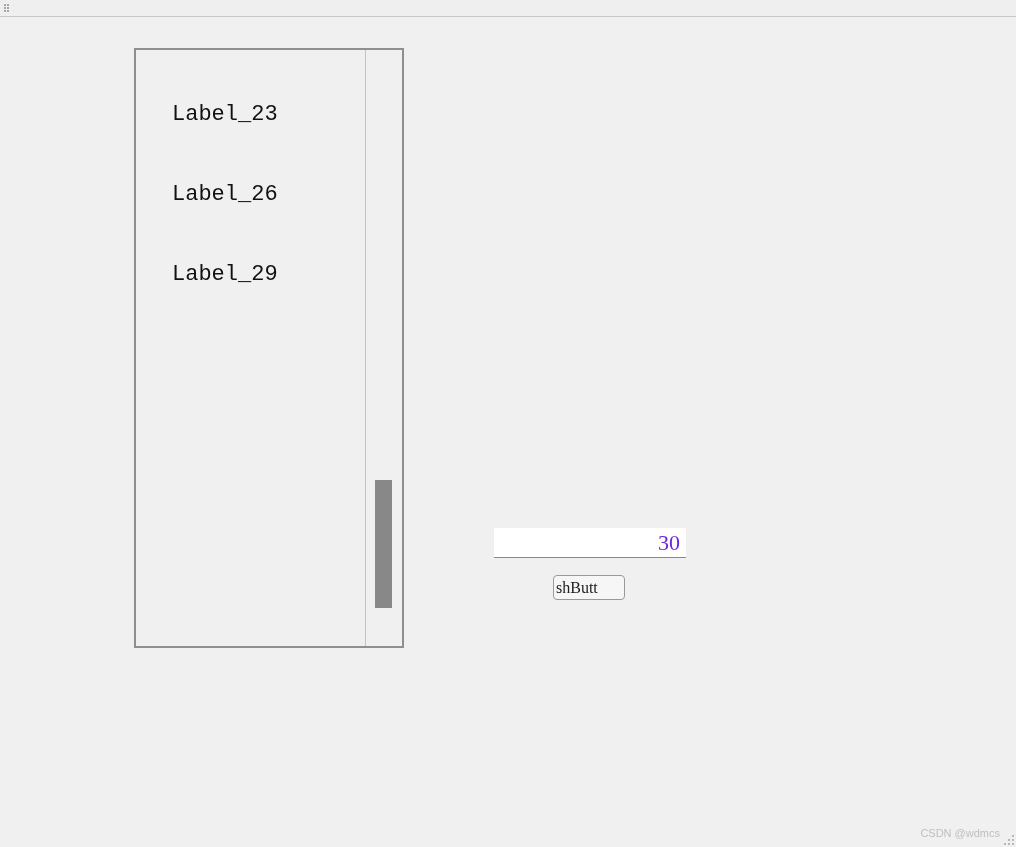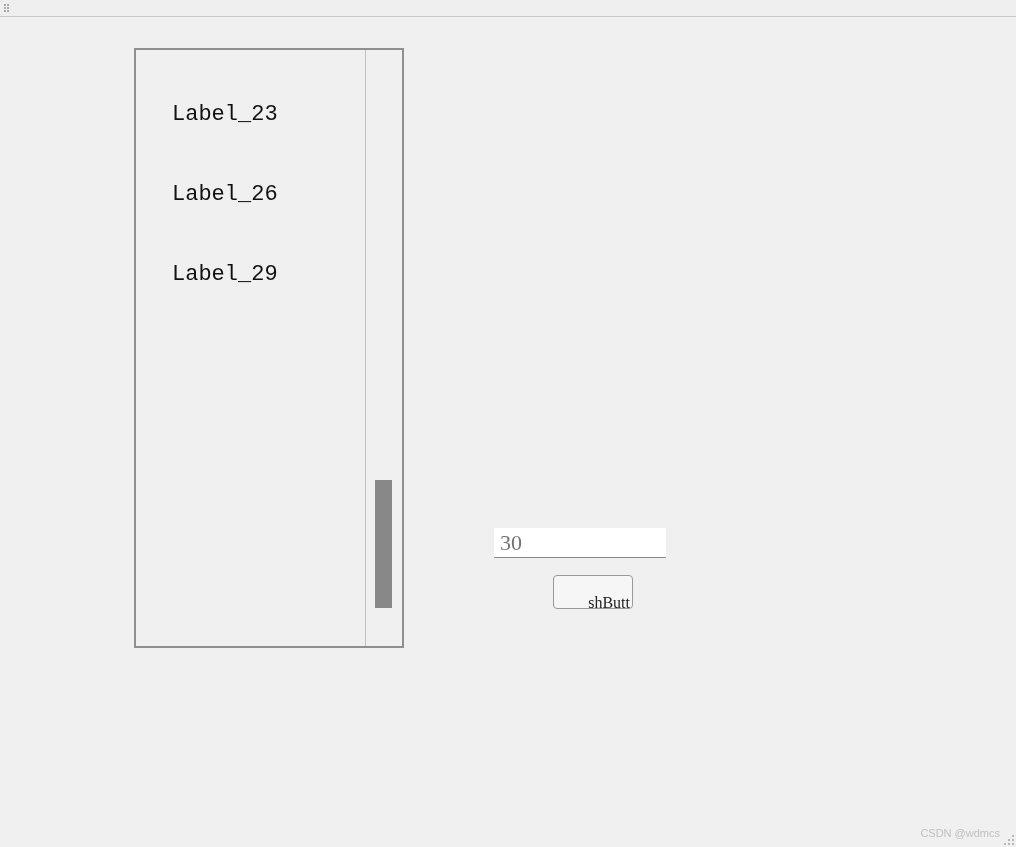--- a/index.html
+++ b/index.html
@@ -1,18 +1,19 @@
 <!DOCTYPE html>
 <html><head>
   <meta charset="utf-8">
   <style>
     * {
       box-sizing: border-box;
       margin: 0;
       padding: 0;
+      text-align: right;
     }
     body {
       width: 1016px;
       height: 847px;
       background: #f0f0f0;
       font-family: "SimSun", "NSimSun", serif;
       position: relative;
       overflow: hidden;
     }
     .toolbar {
@@ -82,49 +83,49 @@
       left: 9px;
       top: 430px;
       width: 17px;
       height: 128px;
       background: #888888;
     }
     .text-input {
       position: absolute;
       left: 494px;
       top: 528px;
-      width: 172px;
+      width: 192px;
       height: 30px;
       background: #ffffff;
       border: none;
       border-bottom: 1px solid #888888;
       font-size: 22px;
-      color: #737373;
+      color: #6d28d9;
       padding: 2px 6px;
       font-family: "SimSun", "NSimSun", serif;
       outline: none;
     }
     .push-button {
       position: absolute;
       left: 553px;
       top: 575px;
-      width: 80px;
+      width: 72px;
       height: 25px;
       background: #f6f6f6;
       border: 1px solid #999999;
       border-radius: 4px;
       font-size: 16px;
       color: #222;
       font-family: "SimSun", "NSimSun", serif;
       cursor: pointer;
       overflow: hidden;
       white-space: nowrap;
-      text-align: right;
+      text-align: left;
       line-height: 22px;
-      padding: 16px 2px;
+      padding: 0 2px;
     }
     .watermark {
       position: absolute;
       right: 16px;
       bottom: 8px;
       font-size: 11px;
       color: #bfbfbf;
       font-family: Arial, sans-serif;
     }
     .resize-grip {

